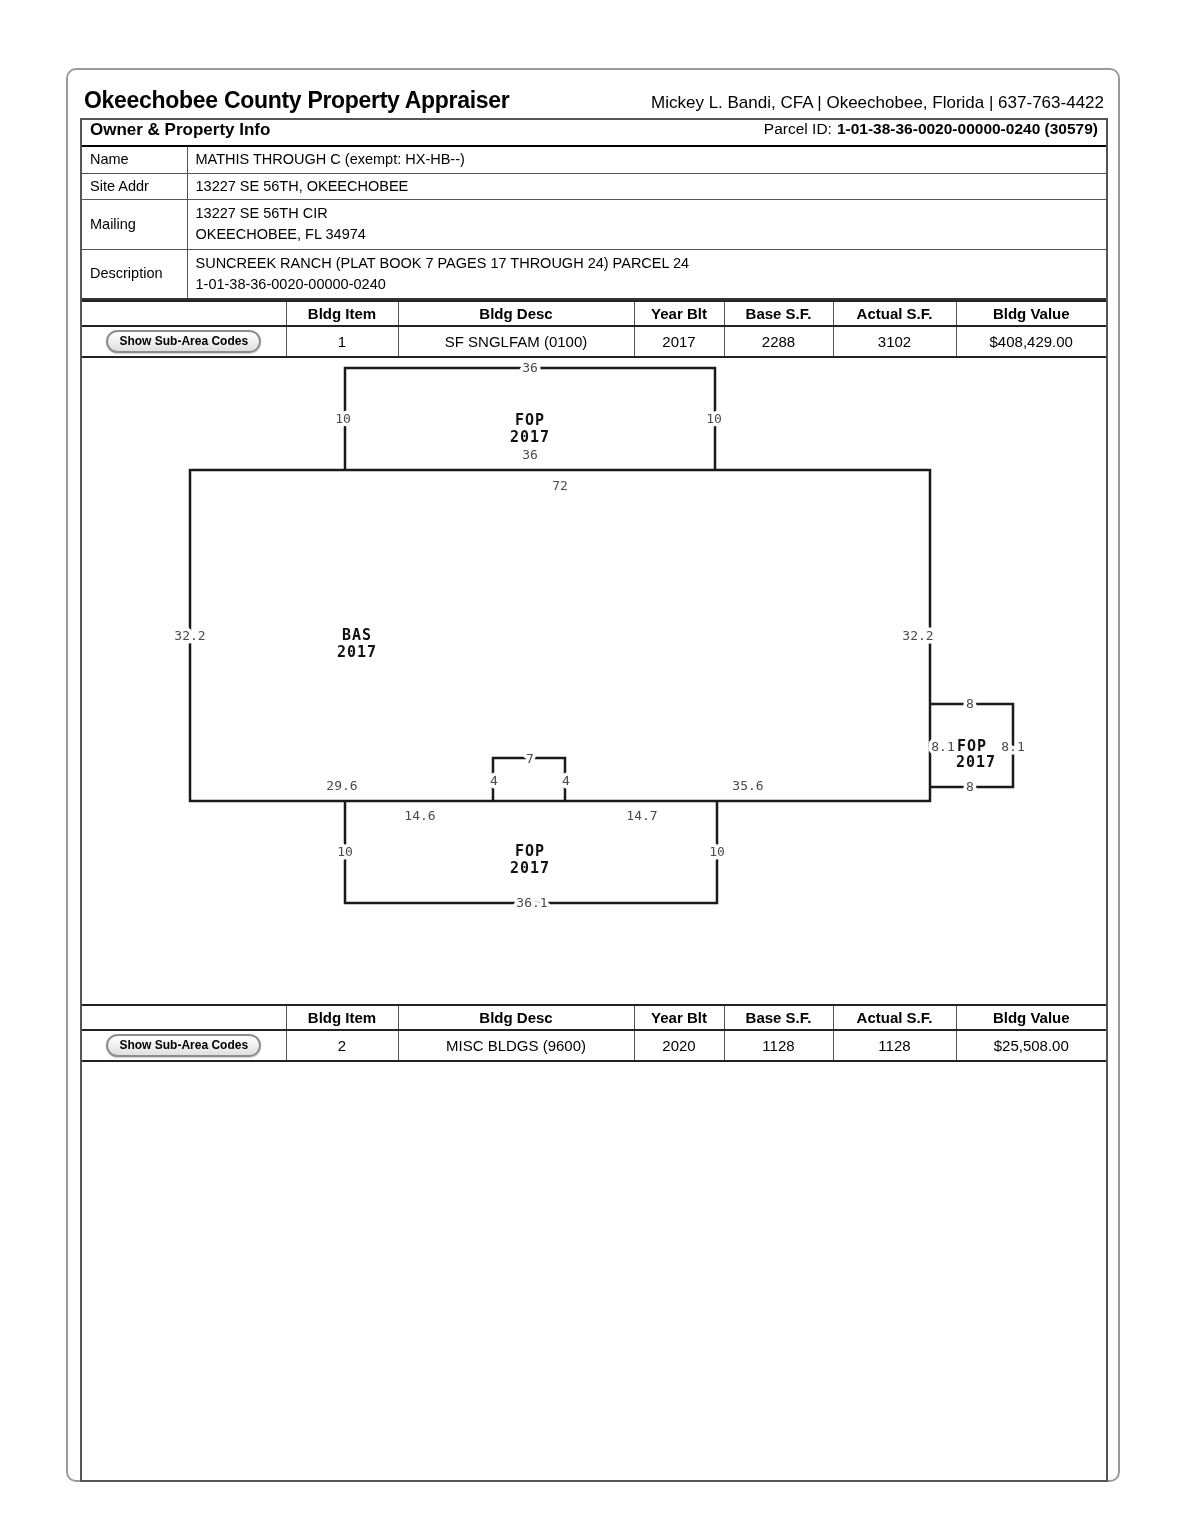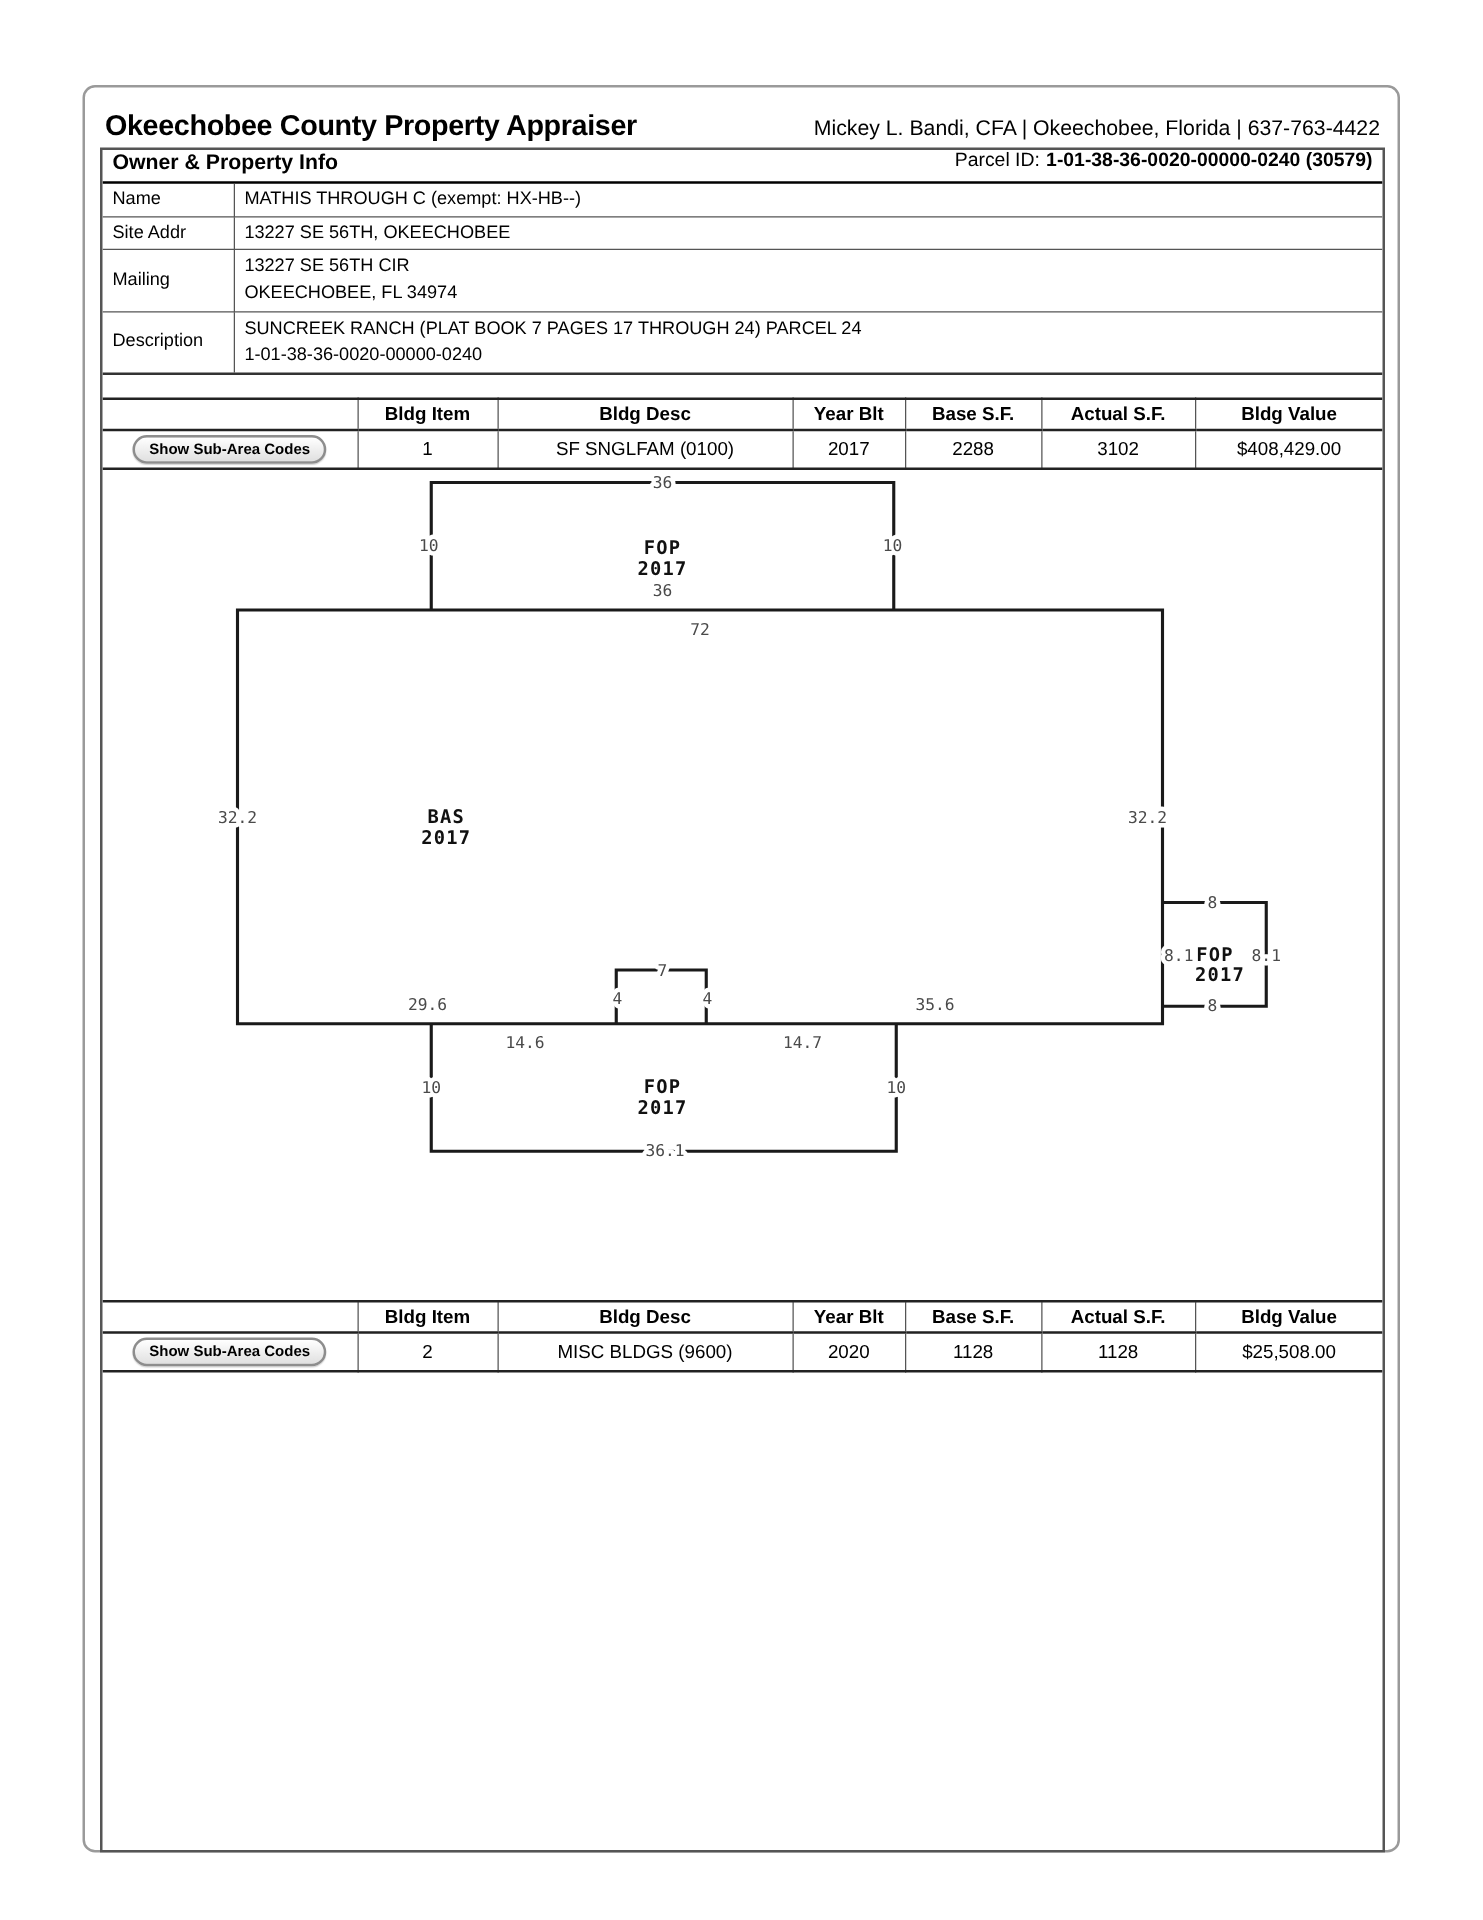--- a/index.html
+++ b/index.html
@@ -58,21 +58,21 @@
     line-height: 21px;
   }
   .info-table td:first-child { border-left: none; margin-left: 17px; }
   .info-table td:last-child { border-right: none; }
   .info-table tr:first-child td { border-top: none; }
   .info-table tr:last-child td { border-bottom-width: 2px; border-bottom-color: #333; }
   .info-table .lbl { width: 105px; }
   .row-1line td { height: 26px; }
   .row-2line td { height: 50px; }
 
-  .bldg-table { margin-top: 18px; border-top: 2px solid #222; border-bottom: 2px solid #222; }
+  .bldg-table { margin-top: 0; border-top: 2px solid #222; border-bottom: 2px solid #222; }
   .bldg-table td {
     border: 1px solid #555;
     text-align: center;
     vertical-align: middle;
     font-size: 15px;
     padding: 0 4px;
   }
   .bldg-table td:first-child { border-left: none; }
   .bldg-table td:last-child { border-right: none; }
   .bldg-table thead td { font-weight: bold; height: 25px; border-bottom: 2px solid #222; border-top: none; }

